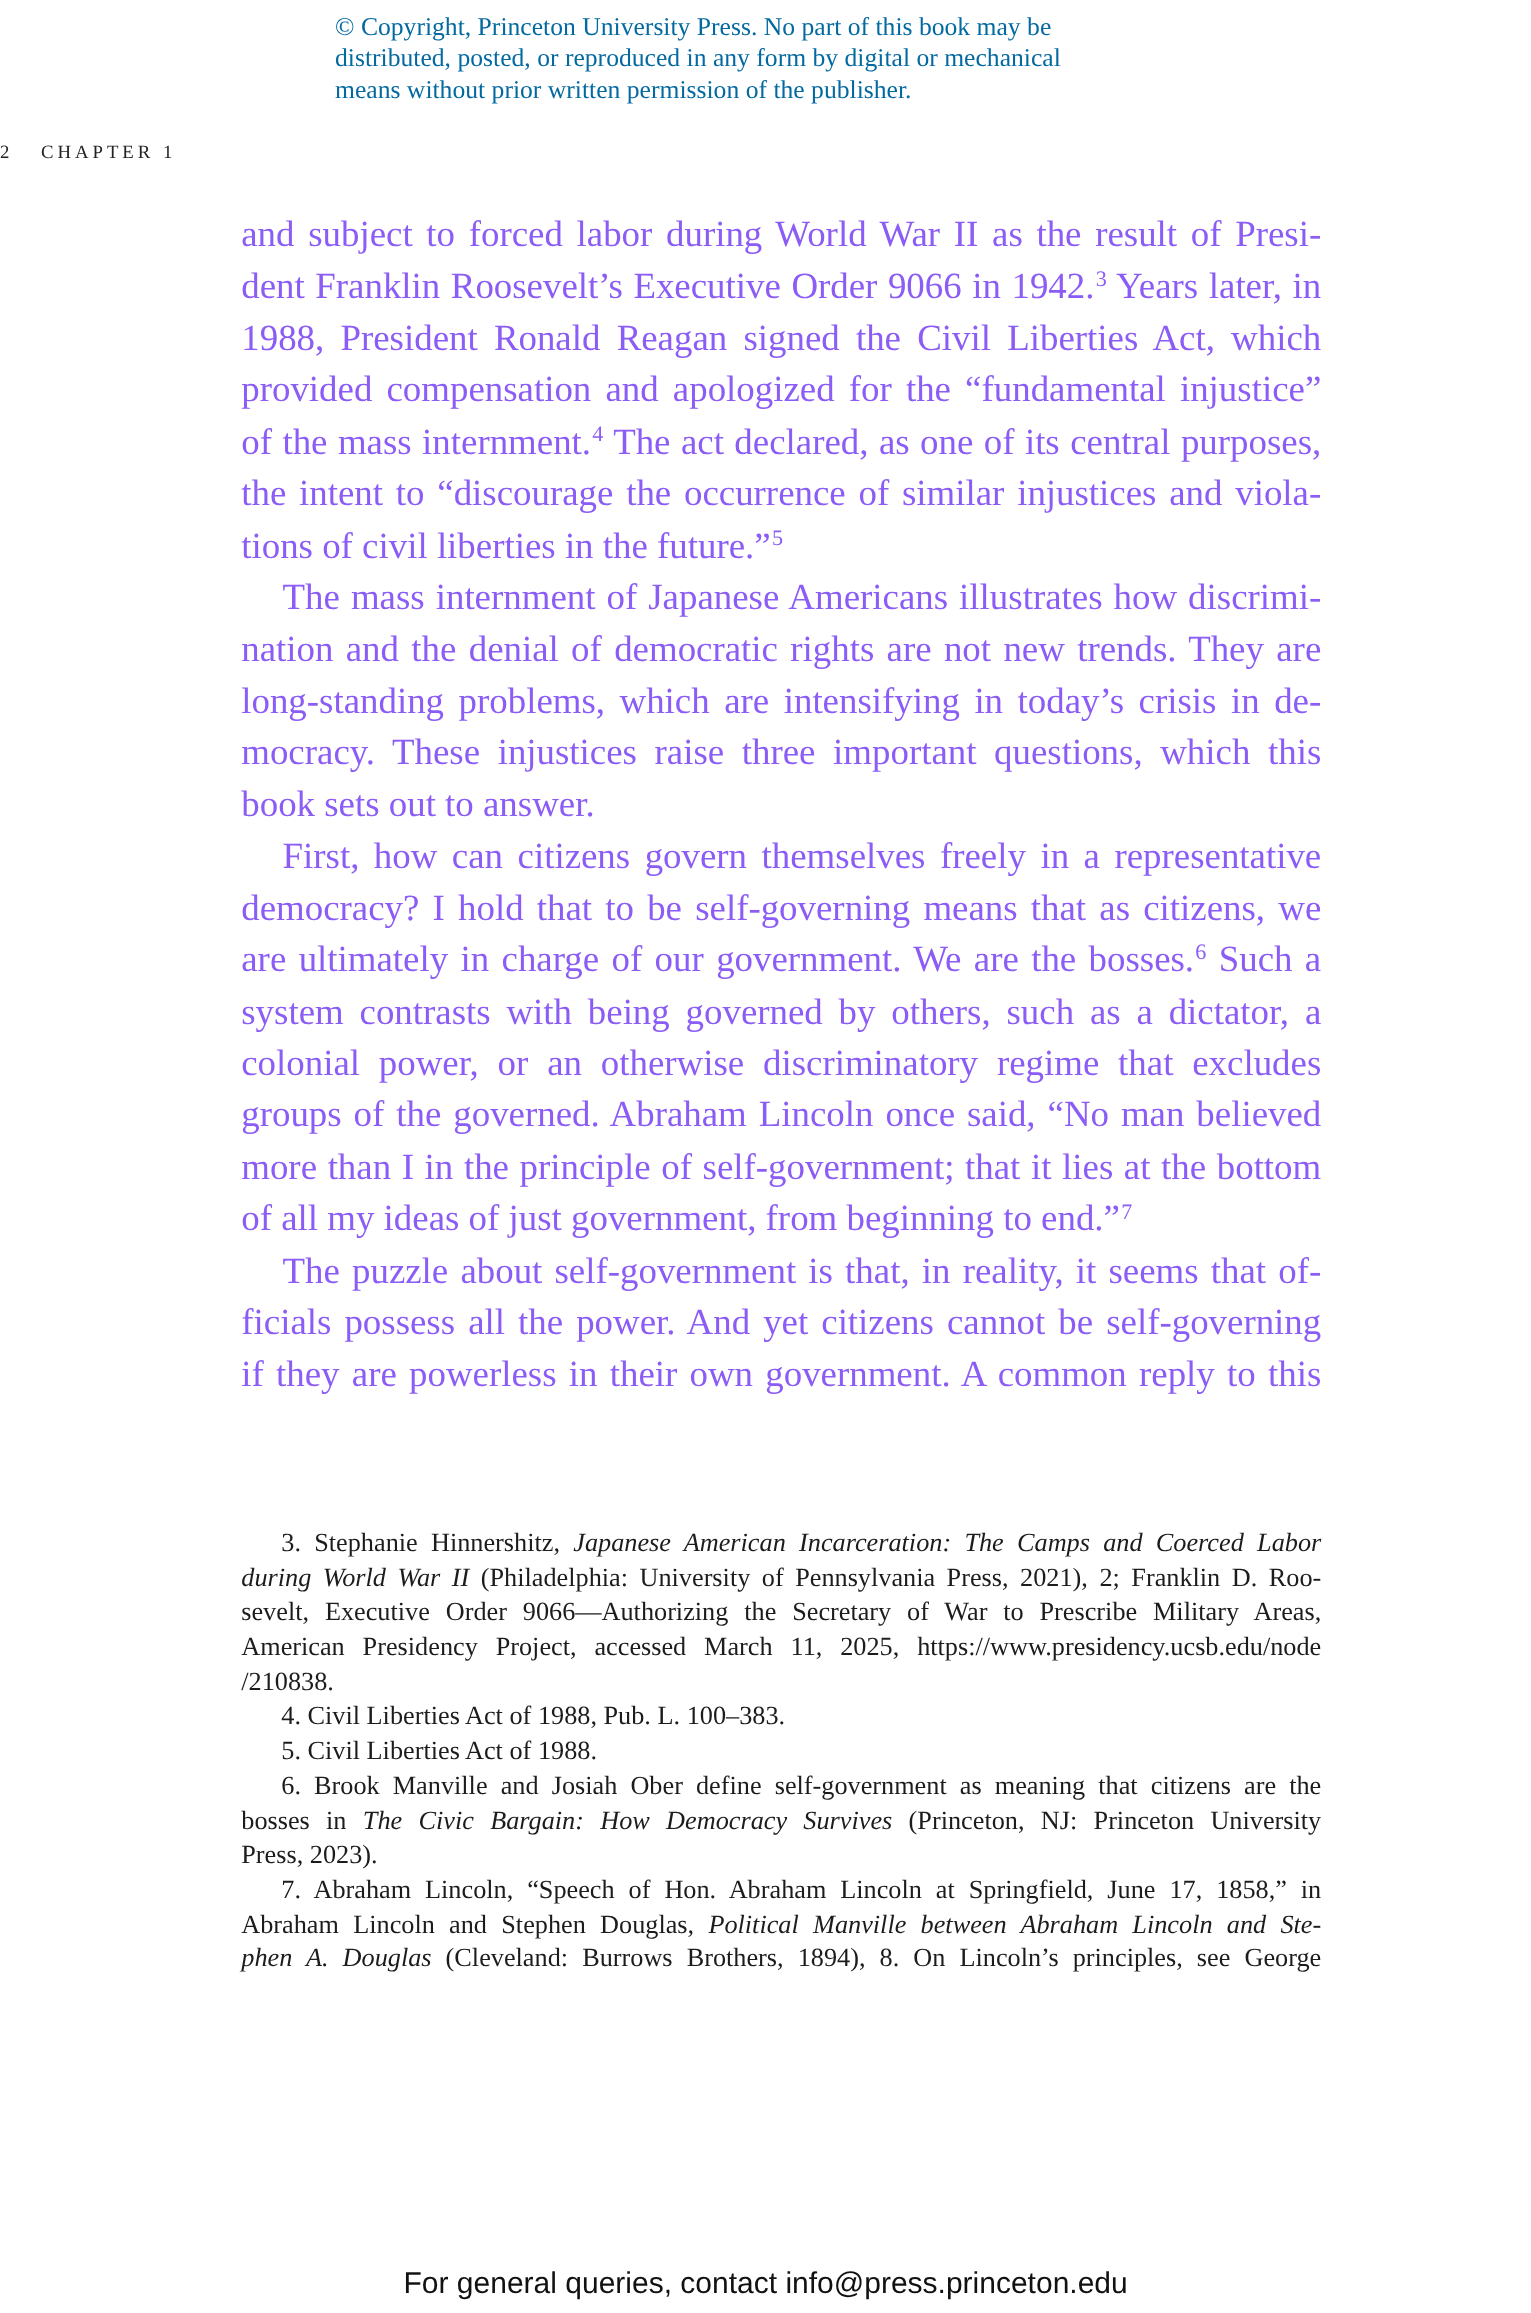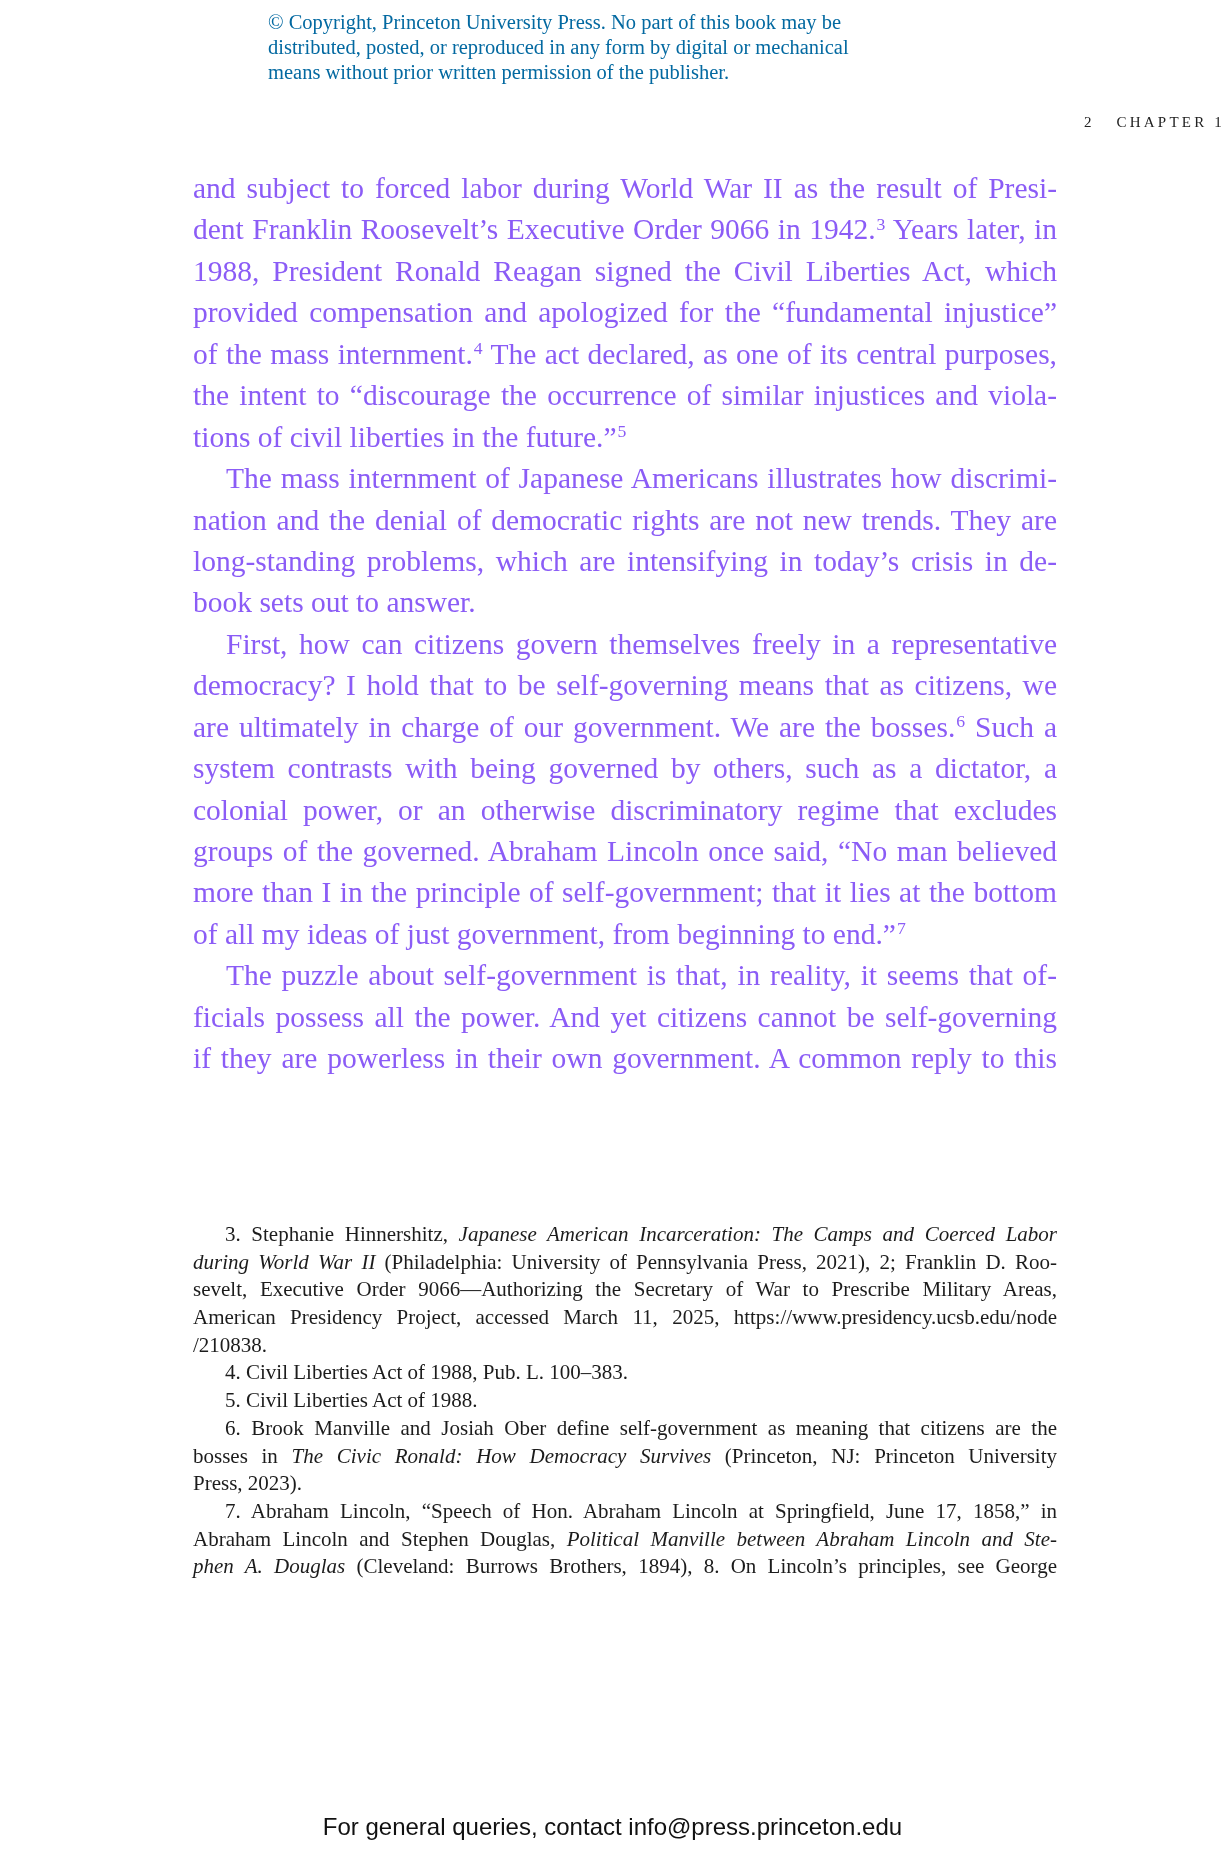--- a/index.html
+++ b/index.html
@@ -5,21 +5,21 @@
   html, body { margin: 0; padding: 0; background: #ffffff; }
   body { width: 1225px; height: 1850px; position: relative; overflow: hidden; color: #1a1a1a; }
 
   .copyright {
     position: absolute; left: 268px; top: 10px; width: 700px;
     font-family: Liberation Serif, serif; font-size: 20.5px; line-height: 25px; color: #0369a1;
   }
   .copyright .cline { display: block; white-space: nowrap; }
 
   .running-head {
-    position: absolute; left: 0; width: 1225px; top: 114px; text-align: right;
+    position: absolute; left: 0; width: 1225px; top: 114px; text-align: left;
     font-family: "Liberation Serif", serif; font-size: 15px; letter-spacing: 3.2px; color: #222;
   }
   .running-head .pnum { margin-right: 22px; }
 
   .body-text {
     position: absolute; left: 193px; top: 168px; width: 864px;
     font-family: "Liberation Serif", serif; font-size: 29.5px; color: #8b5cf6;
   }
   .line {
     display: block; height: 41.45px; line-height: 41.45px; white-space: nowrap;
@@ -63,20 +63,21 @@
     <span class="line"><span>and subject to forced labor during World War II as the result of Presi-</span></span>
     <span class="line"><span>dent Franklin Roosevelt’s Executive Order 9066 in 1942.</span><sup class="fn">3</sup><span> Years later, in</span></span>
     <span class="line"><span>1988, President Ronald Reagan signed the Civil Liberties Act, which</span></span>
     <span class="line"><span>provided compensation and apologized for the “fundamental injustice”</span></span>
     <span class="line"><span>of the mass internment.</span><sup class="fn">4</sup><span> The act declared, as one of its central purposes,</span></span>
     <span class="line"><span>the intent to “discourage the occurrence of similar injustices and viola-</span></span>
     <span class="line last"><span>tions of civil liberties in the future.”</span><sup class="fn">5</sup></span>
     <span class="line indent"><span>The mass internment of Japanese Americans illustrates how discrimi-</span></span>
     <span class="line"><span>nation and the denial of democratic rights are not new trends. They are</span></span>
     <span class="line"><span>long-standing problems, which are intensifying in today’s crisis in de-</span></span>
+    <span class="line"><span>mocracy. These injustices raise three important questions, which this</span></span>
     <span class="line last"><span>book sets out to answer.</span></span>
     <span class="line indent"><span>First, how can citizens govern themselves freely in a representative</span></span>
     <span class="line"><span>democracy? I hold that to be self-governing means that as citizens, we</span></span>
     <span class="line"><span>are ultimately in charge of our government. We are the bosses.</span><sup class="fn">6</sup><span> Such a</span></span>
     <span class="line"><span>system contrasts with being governed by others, such as a dictator, a</span></span>
     <span class="line"><span>colonial power, or an otherwise discriminatory regime that excludes</span></span>
     <span class="line"><span>groups of the governed. Abraham Lincoln once said, “No man believed</span></span>
     <span class="line"><span>more than I in the principle of self-government; that it lies at the bottom</span></span>
     <span class="line last"><span>of all my ideas of just government, from beginning to end.”</span><sup class="fn">7</sup></span>
     <span class="line indent"><span>The puzzle about self-government is that, in reality, it seems that of-</span></span>
@@ -86,20 +87,20 @@
 
 <div class="footnotes" id="footnotes">
     <span class="fline indent"><span>3. Stephanie Hinnershitz, </span><em>Japanese American Incarceration: The Camps and Coerced Labor</em></span>
     <span class="fline"><em>during World War II</em><span> (Philadelphia: University of Pennsylvania Press, 2021), 2; Franklin D. Roo-</span></span>
     <span class="fline"><span>sevelt, Executive Order 9066—Authorizing the Secretary of War to Prescribe Military Areas,</span></span>
     <span class="fline"><span>American Presidency Project, accessed March 11, 2025, https://www.presidency.ucsb.edu/node</span></span>
     <span class="fline last"><span>/210838.</span></span>
     <span class="fline indent last"><span>4. Civil Liberties Act of 1988, Pub. L. 100–383.</span></span>
     <span class="fline indent last"><span>5. Civil Liberties Act of 1988.</span></span>
     <span class="fline indent"><span>6. Brook Manville and Josiah Ober define self-government as meaning that citizens are the</span></span>
-    <span class="fline"><span>bosses in </span><em>The Civic Ronald: How Democracy Survives</em><span> (Princeton, NJ: Princeton University</span></span>
+    <span class="fline"><span>bosses in </span><em>The Civic Bargain: How Democracy Survives</em><span> (Princeton, NJ: Princeton University</span></span>
     <span class="fline last"><span>Press, 2023).</span></span>
     <span class="fline indent"><span>7. Abraham Lincoln, “Speech of Hon. Abraham Lincoln at Springfield, June 17, 1858,” in</span></span>
     <span class="fline"><span>Abraham Lincoln and Stephen Douglas, </span><em>Political Manville between Abraham Lincoln and Ste-</em></span>
     <span class="fline"><em>phen A. Douglas</em><span> (Cleveland: Burrows Brothers, 1894), 8. On Lincoln’s principles, see George</span></span>
   </div>
 
 <div class="footer">For general queries, contact info@press.princeton.edu</div>
 
 </body></html>

